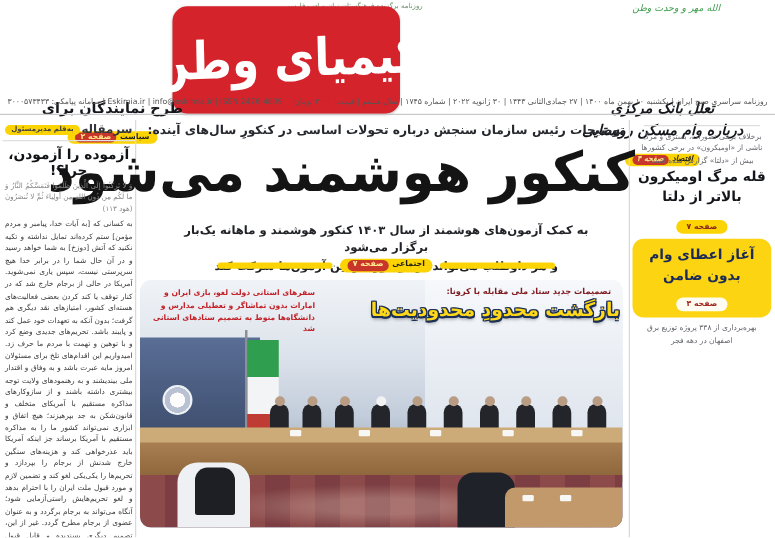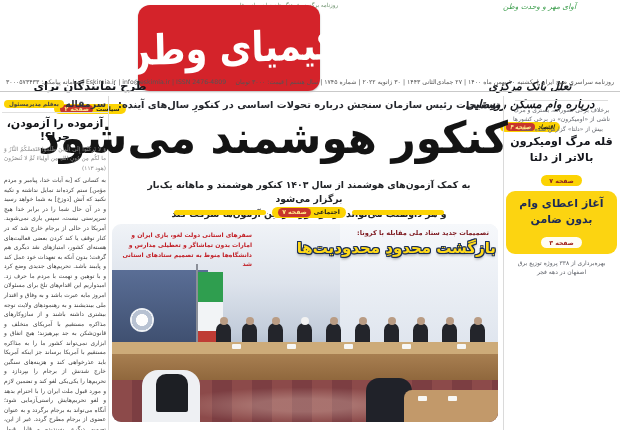--- a/index.html
+++ b/index.html
@@ -116,21 +116,21 @@
   .ed-pill{background:#fcd303;border-radius:7px;padding:1px 5px;font-size:5.6px;
     font-weight:bold;color:#444;}
   .ed-title{font-size:11px;font-weight:bold;color:#101216;text-align:center;margin:4px 0 2px;}
   .ed-verse{font-size:5.7px;color:#888;line-height:1.65;text-align:justify;margin:0 2px 3px;}
   .ed-body{font-size:5.9px;color:#3a3a3a;line-height:1.62;text-align:justify;margin:0 2px;}
 </style>
 </head>
 <body>
 
 <div class="abs tagline-top">روزنامه برگزیده فرهنگستان زبان و ادب فارسی</div>
-<div class="abs slogan-right">آوای مهر و وحدت وطن</div>
+<div class="abs slogan-right">الله مهر و وحدت وطن</div>
 
 <div class="abs masthead-box">
   <div class="masthead-logo">کیمیای وطن</div>
 </div>
 
 <div class="abs top-headline tr">
   <div class="t">تعلل بانک مرکزی</div>
   <div class="t">درباره وام مسکن روستایی</div>
   <span class="tag">
     <span>اقتصاد</span>

